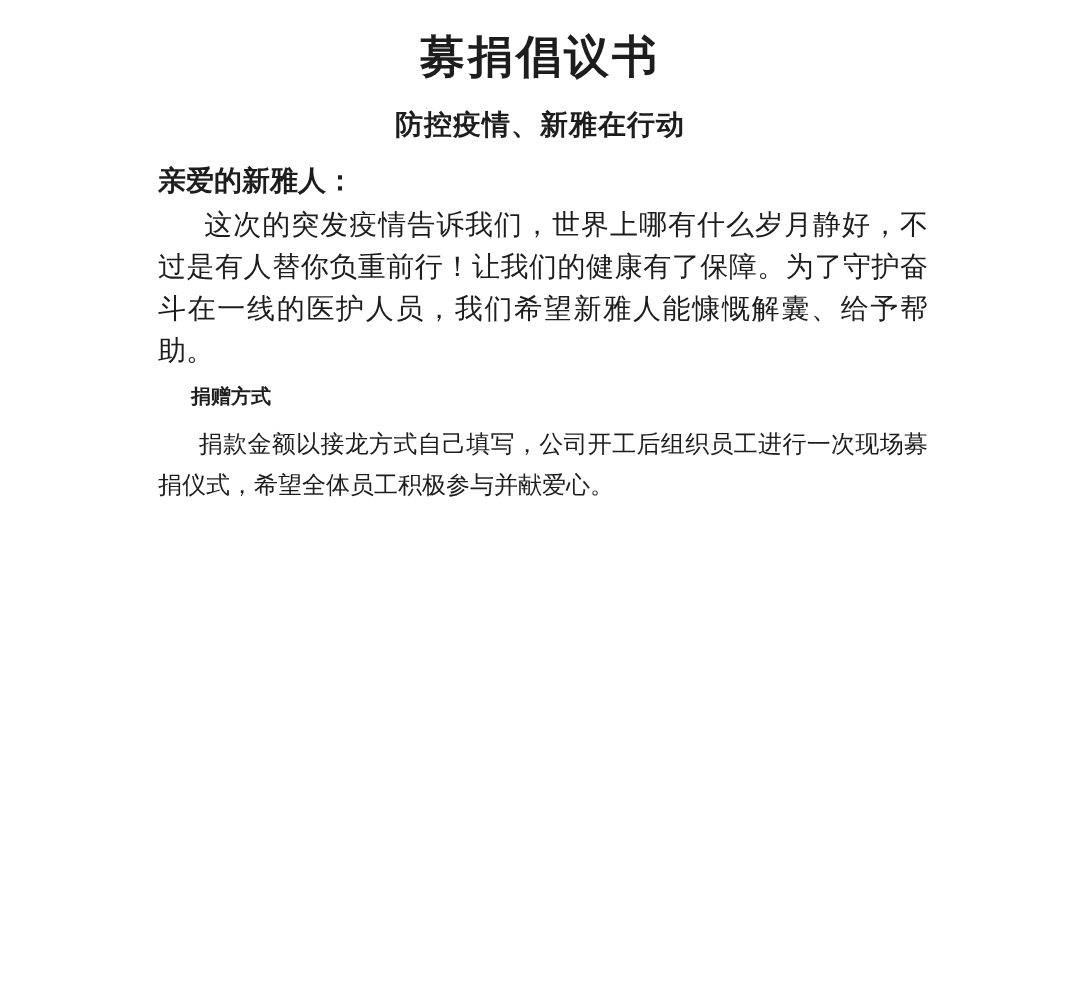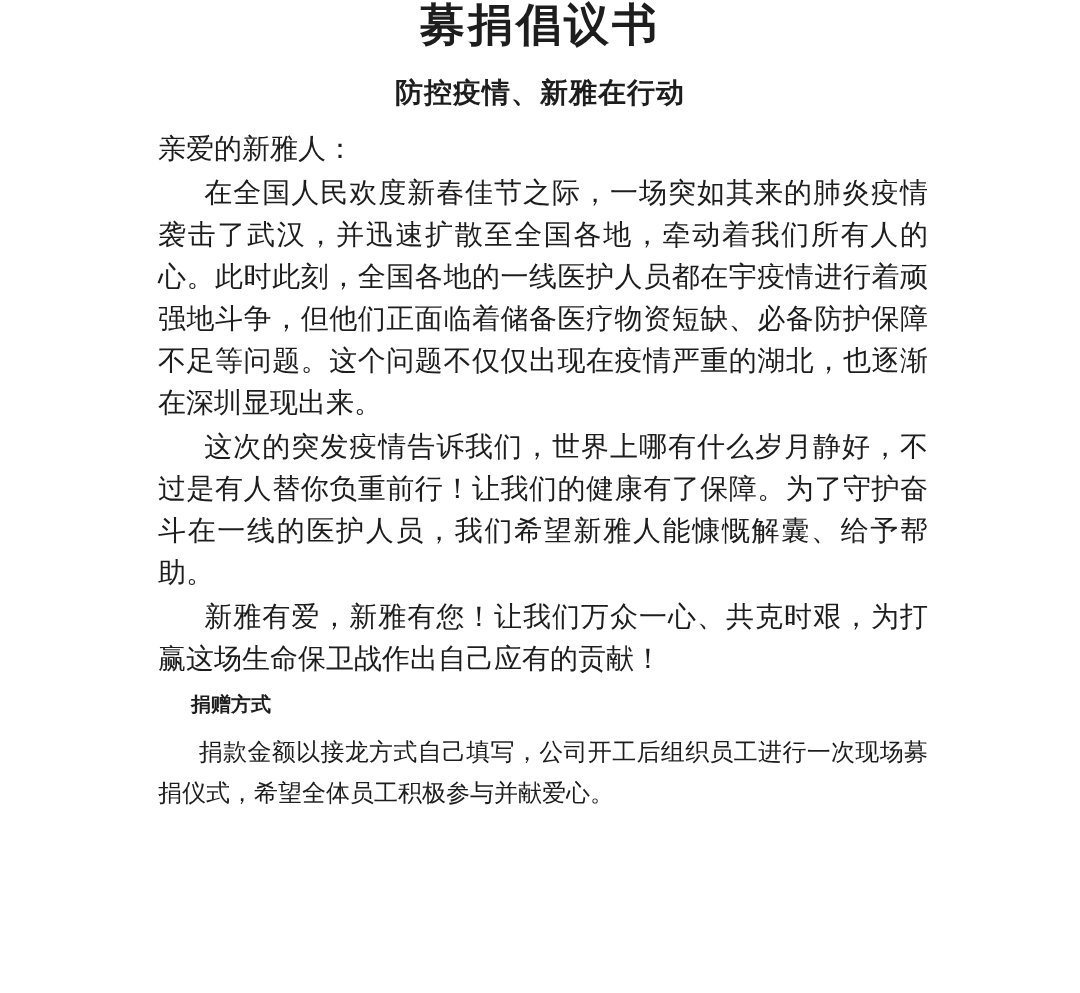--- a/index.html
+++ b/index.html
@@ -15,39 +15,39 @@
     width: 1080px;
     height: 993px;
     box-sizing: border-box;
     background: #ffffff;
   }
   .title {
     text-align: center;
     font-size: 45px;
     font-weight: 700;
     letter-spacing: 3px;
-    padding-top: 0;
+    padding-top: 32px;
     line-height: 1.1;
   }
   .subtitle {
     text-align: center;
     font-size: 28px;
     font-weight: 700;
     letter-spacing: 1px;
     margin-top: 24px;
   }
   .content {
     margin: 16px 152px 0 158px;
     font-size: 28px;
     line-height: 42px;
     text-align: justify;
     text-justify: inter-ideograph;
   }
   .content p { margin: 0; }
-  .salutation { text-indent: 0; }
+  .salutation { text-indent: 0; font-weight: bold; }
   .para { text-indent: 1.65em; margin-top: 2px !important; }
   .section-heading {
     font-weight: 700;
     text-indent: 1.65em;
     margin-top: 3px !important;
     font-size: 20px;
     line-height: 42px;
   }
   .donation-para {
     font-size: 24px;
@@ -62,25 +62,23 @@
 <div class="doc">
 
   <div class="title">募捐倡议书</div>
 
   <div class="subtitle">防控疫情、新雅在行动</div>
 
   <div class="content">
 
     <p class="salutation">亲爱的新雅人：</p>
 
-    <p class="para">在全国人民欢度新春佳节之际，一场突如其来的肺炎疫情袭击了武汉，并迅速扩散至全国各地，牵动着我们所有人的心。此时此刻，全国各地的一线医护人员都在宇疫情进行着顽强地斗争，但他们正面临着储备医疗物资短缺、必备防护保障不足等问题。这个问题不仅仅出现在疫情严重的湖北，也逐渐在深圳显现出来。</p>
 
     <p class="para">这次的突发疫情告诉我们，世界上哪有什么岁月静好，不过是有人替你负重前行！让我们的健康有了保障。为了守护奋斗在一线的医护人员，我们希望新雅人能慷慨解囊、给予帮助。</p>
 
 
-    <p class="para">新雅有爱，新雅有您！让我们万众一心、共克时艰，为打赢这场生命保卫战作出自己应有的贡献！</p>
 
     <p class="section-heading">捐赠方式</p>
 
     <p class="donation-para">捐款金额以接龙方式自己填写，公司开工后组织员工进行一次现场募捐仪式，希望全体员工积极参与并献爱心。</p>
 
   </div>
 </div>
 
 </body></html>

